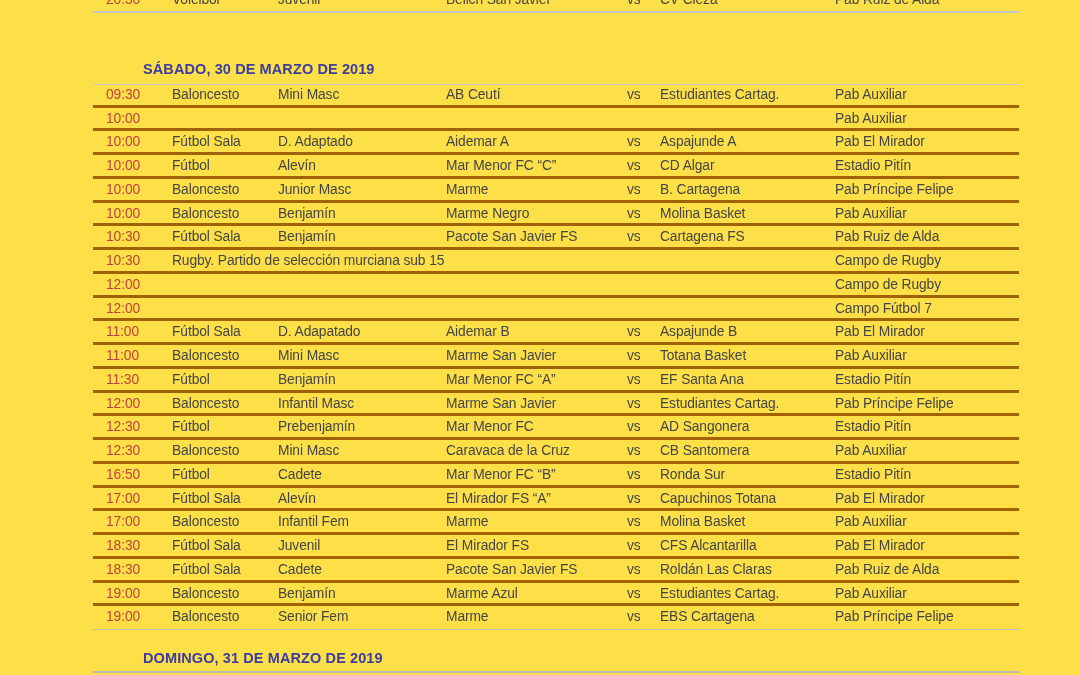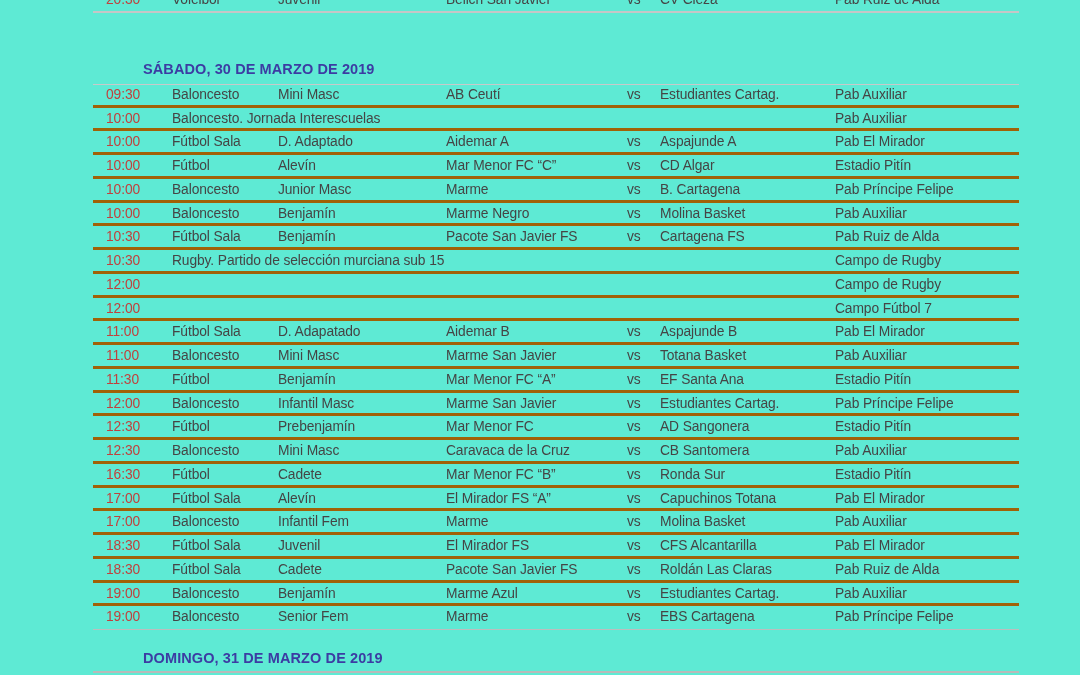--- a/index.html
+++ b/index.html
@@ -11,21 +11,21 @@
     height: 675px;
     overflow: hidden;
     background: #ffffff;
     font-family: "Liberation Sans", sans-serif;
     color: #454545;
   }
   .page {
     position: relative;
     width: 1080px;
     height: 675px;
-    background: #5eead4;
+    background: #fde047;
   }
   .day-heading {
     position: absolute;
     left: 143px;
     height: 17px;
     line-height: 17px;
     font-size: 14.5px;
     font-weight: bold;
     color: #3c3ca3;
     letter-spacing: 0.1px;
@@ -125,21 +125,20 @@
         <span class="c time">09:30</span>
         <span class="c sport">Baloncesto</span>
         <span class="c cat">Mini Masc</span>
         <span class="c home">AB Ceutí</span>
         <span class="c vs">vs</span>
         <span class="c away">Estudiantes Cartag.</span>
         <span class="c venue">Pab Auxiliar</span>
       </div>
       <div class="rowband" style="top: 23.74px;">
         <span class="c time">10:00</span>
-        <span class="c event">Baloncesto. Jornada Interescuelas</span>
         <span class="c venue">Pab Auxiliar</span>
       </div>
       <div class="rowband" style="top: 47.48px;">
         <span class="c time">10:00</span>
         <span class="c sport">Fútbol Sala</span>
         <span class="c cat">D. Adaptado</span>
         <span class="c home">Aidemar A</span>
         <span class="c vs">vs</span>
         <span class="c away">Aspajunde A</span>
         <span class="c venue">Pab El Mirador</span>
@@ -241,21 +240,21 @@
       <div class="rowband" style="top: 356.1px;">
         <span class="c time">12:30</span>
         <span class="c sport">Baloncesto</span>
         <span class="c cat">Mini Masc</span>
         <span class="c home">Caravaca de la Cruz</span>
         <span class="c vs">vs</span>
         <span class="c away">CB Santomera</span>
         <span class="c venue">Pab Auxiliar</span>
       </div>
       <div class="rowband" style="top: 379.84px;">
-        <span class="c time">16:30</span>
+        <span class="c time">16:50</span>
         <span class="c sport">Fútbol</span>
         <span class="c cat">Cadete</span>
         <span class="c home">Mar Menor FC “B”</span>
         <span class="c vs">vs</span>
         <span class="c away">Ronda Sur</span>
         <span class="c venue">Estadio Pitín</span>
       </div>
       <div class="rowband" style="top: 403.58px;">
         <span class="c time">17:00</span>
         <span class="c sport">Fútbol Sala</span>

